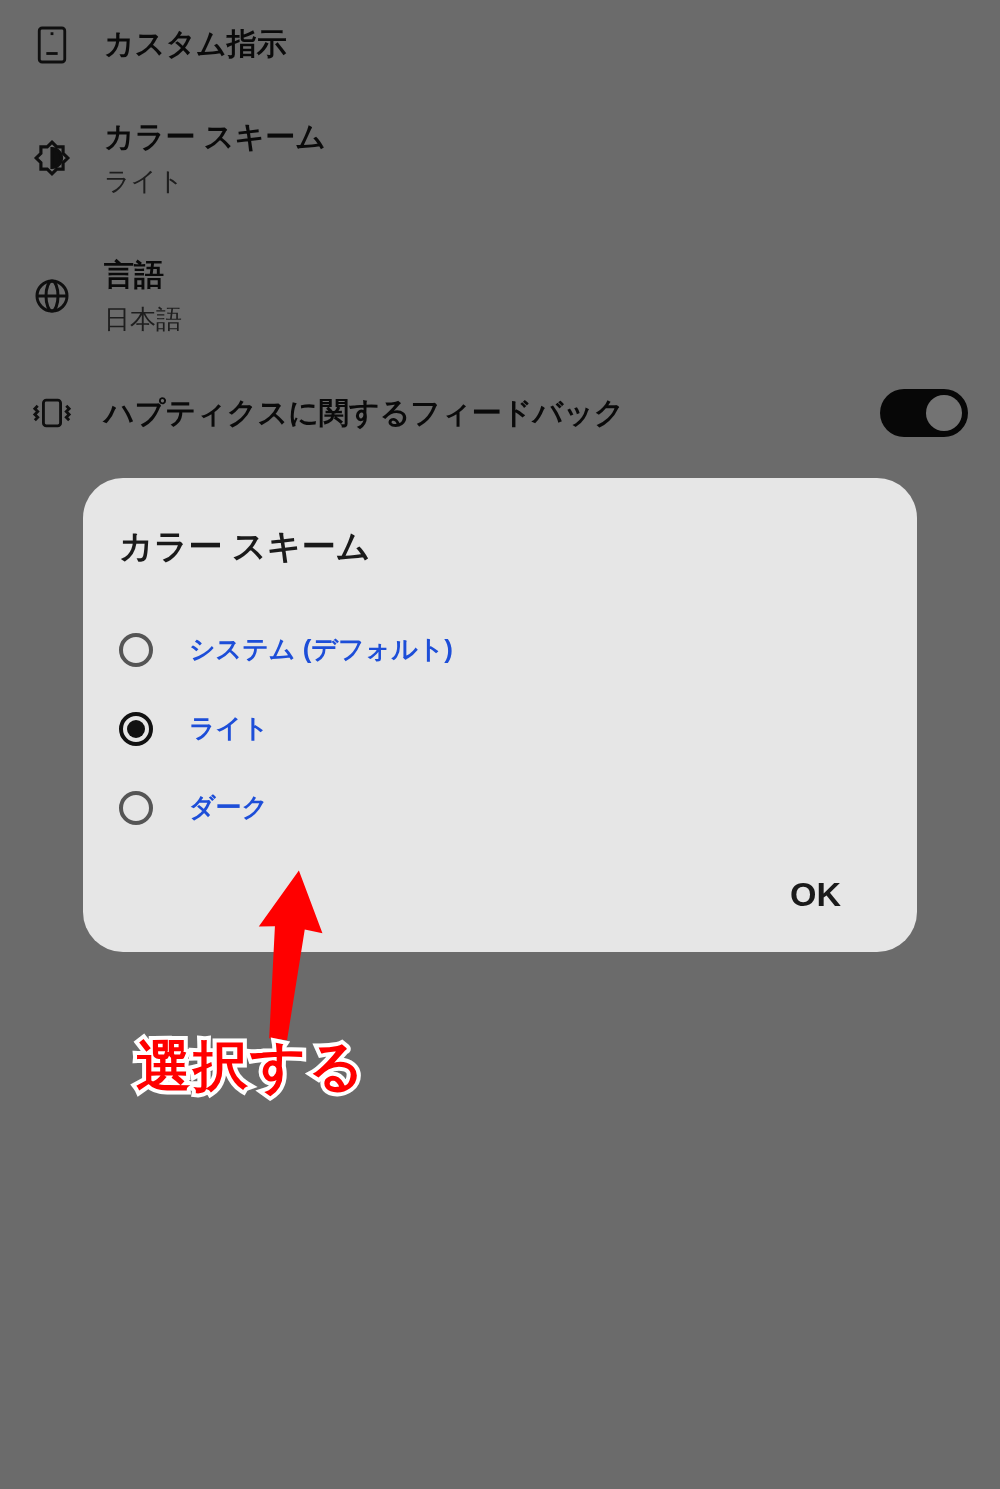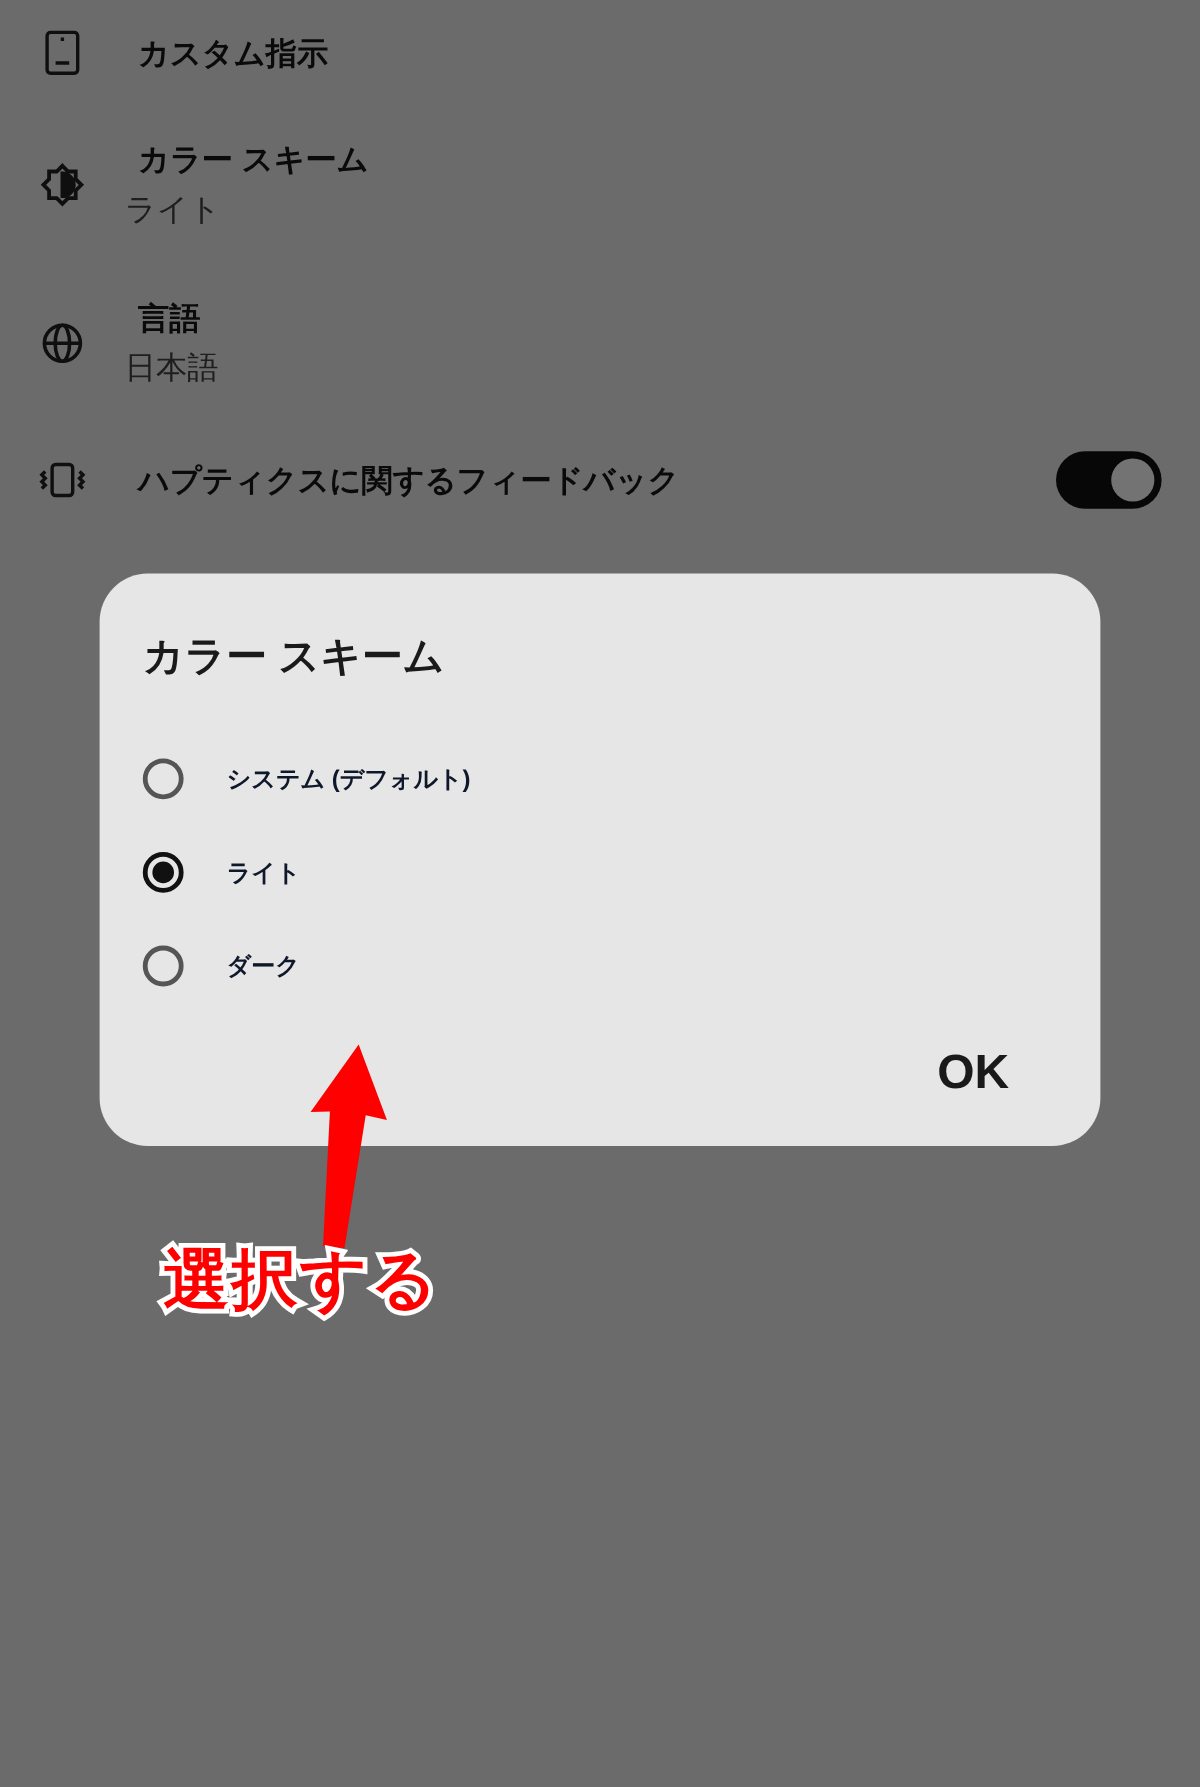--- a/index.html
+++ b/index.html
@@ -31,24 +31,23 @@
       justify-content: center;
       flex-shrink: 0;
     }
     .setting-text {
       flex: 1;
       display: flex;
       flex-direction: column;
       gap: 6px;
     }
     .setting-title {
-      font-size: 26px;
+      font-size: 30px;
       font-weight: 700;
       color: #181818;
-      margin-left: 11px;
     }
     .setting-subtitle {
       font-size: 26px;
       color: #444;
       font-weight: 500;
     }
     .toggle {
       width: 88px;
       height: 48px;
       background: #111;
@@ -106,32 +105,32 @@
       position: absolute;
       width: 18px;
       height: 18px;
       background: #111;
       border-radius: 50%;
       top: 50%;
       left: 50%;
       transform: translate(-50%, -50%);
     }
     .radio-label {
-      font-size: 20px;
+      font-size: 26px;
       font-weight: 700;
-      color: #0f172a;
+      color: #1d4ed8;
     }
     .dialog-actions {
       display: flex;
       justify-content: flex-end;
       margin-top: 20px;
       padding-right: 24px;
     }
     .ok-button {
-      font-size: 40px;
+      font-size: 34px;
       font-weight: 800;
       color: #1a1a1a;
       padding: 8px 16px;
     }
     .annotation-arrow {
       position: absolute;
       left: 250px;
       top: 870px;
       pointer-events: none;
     }

